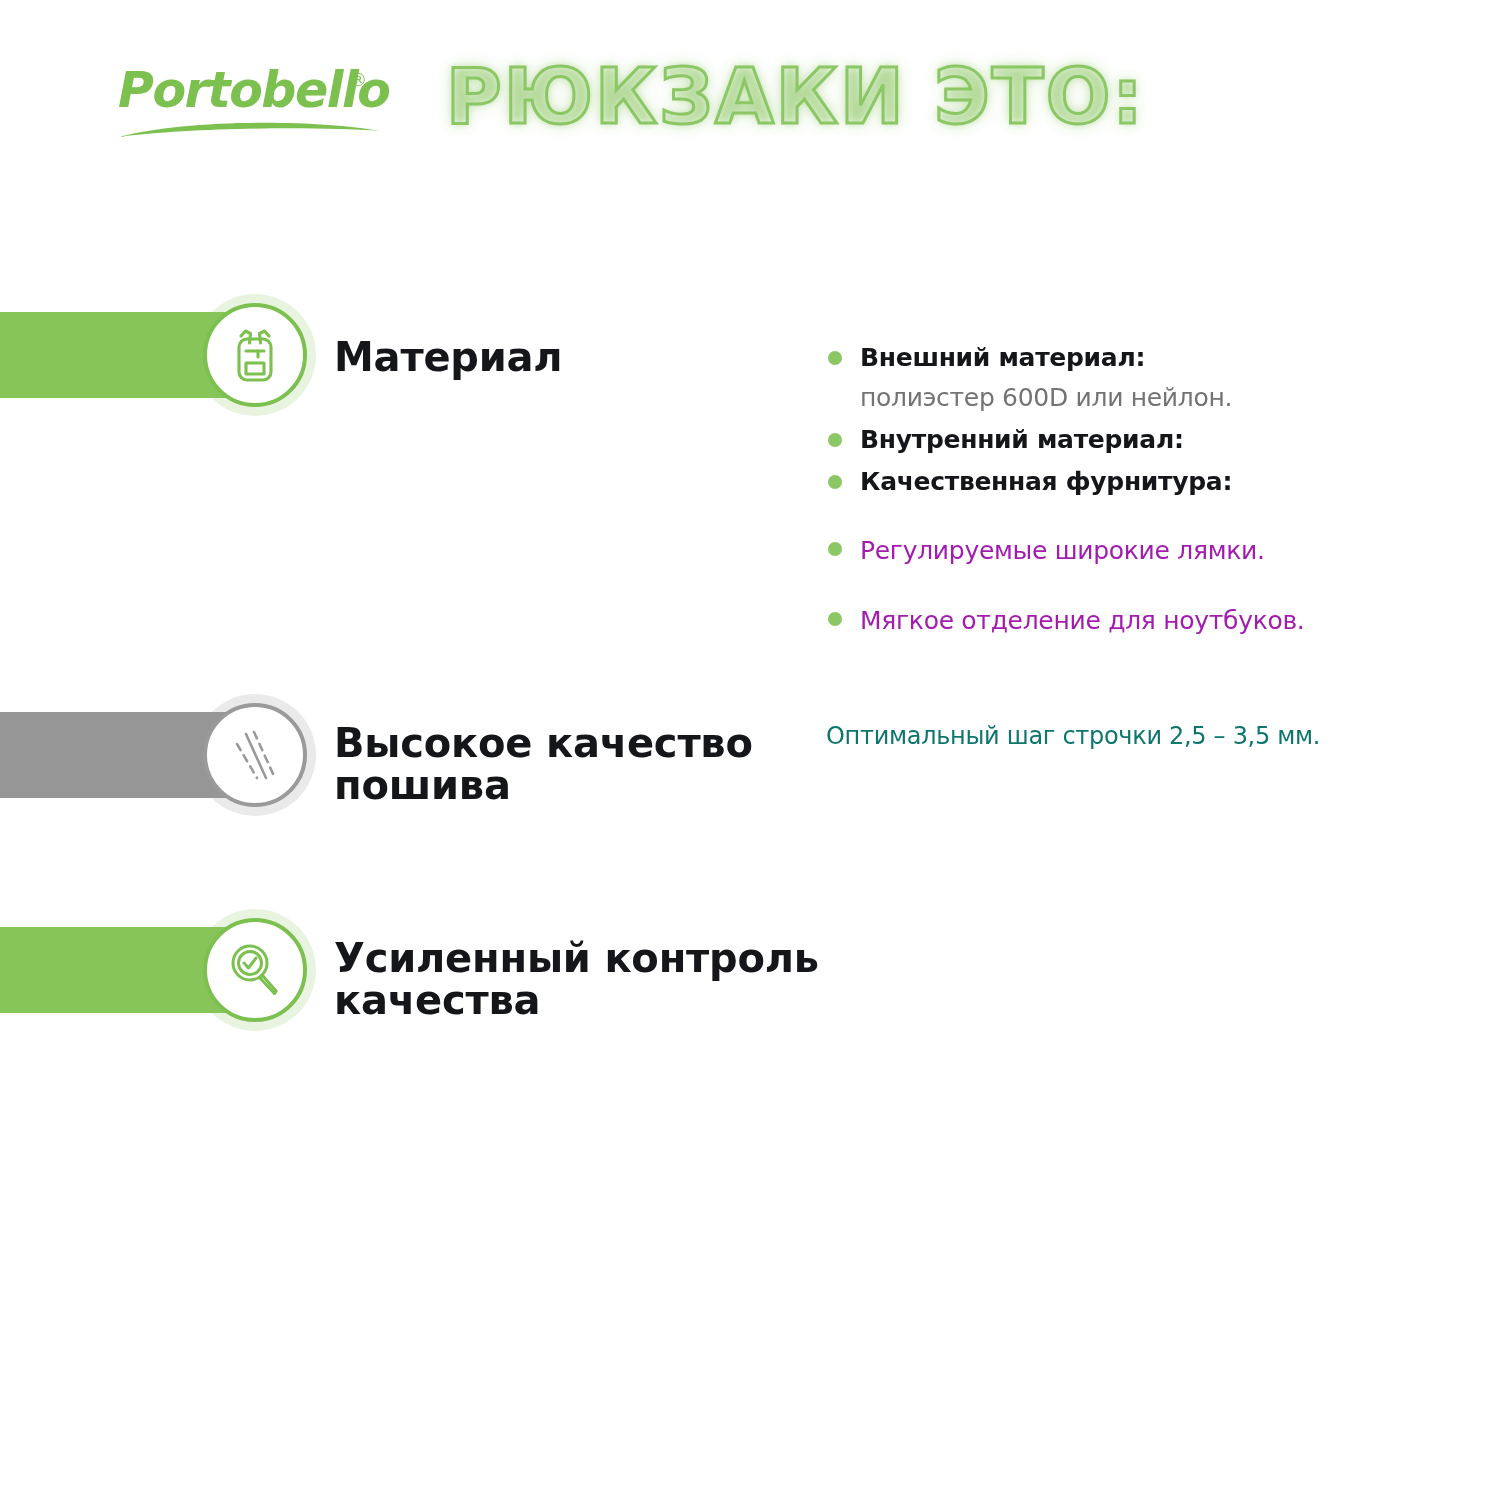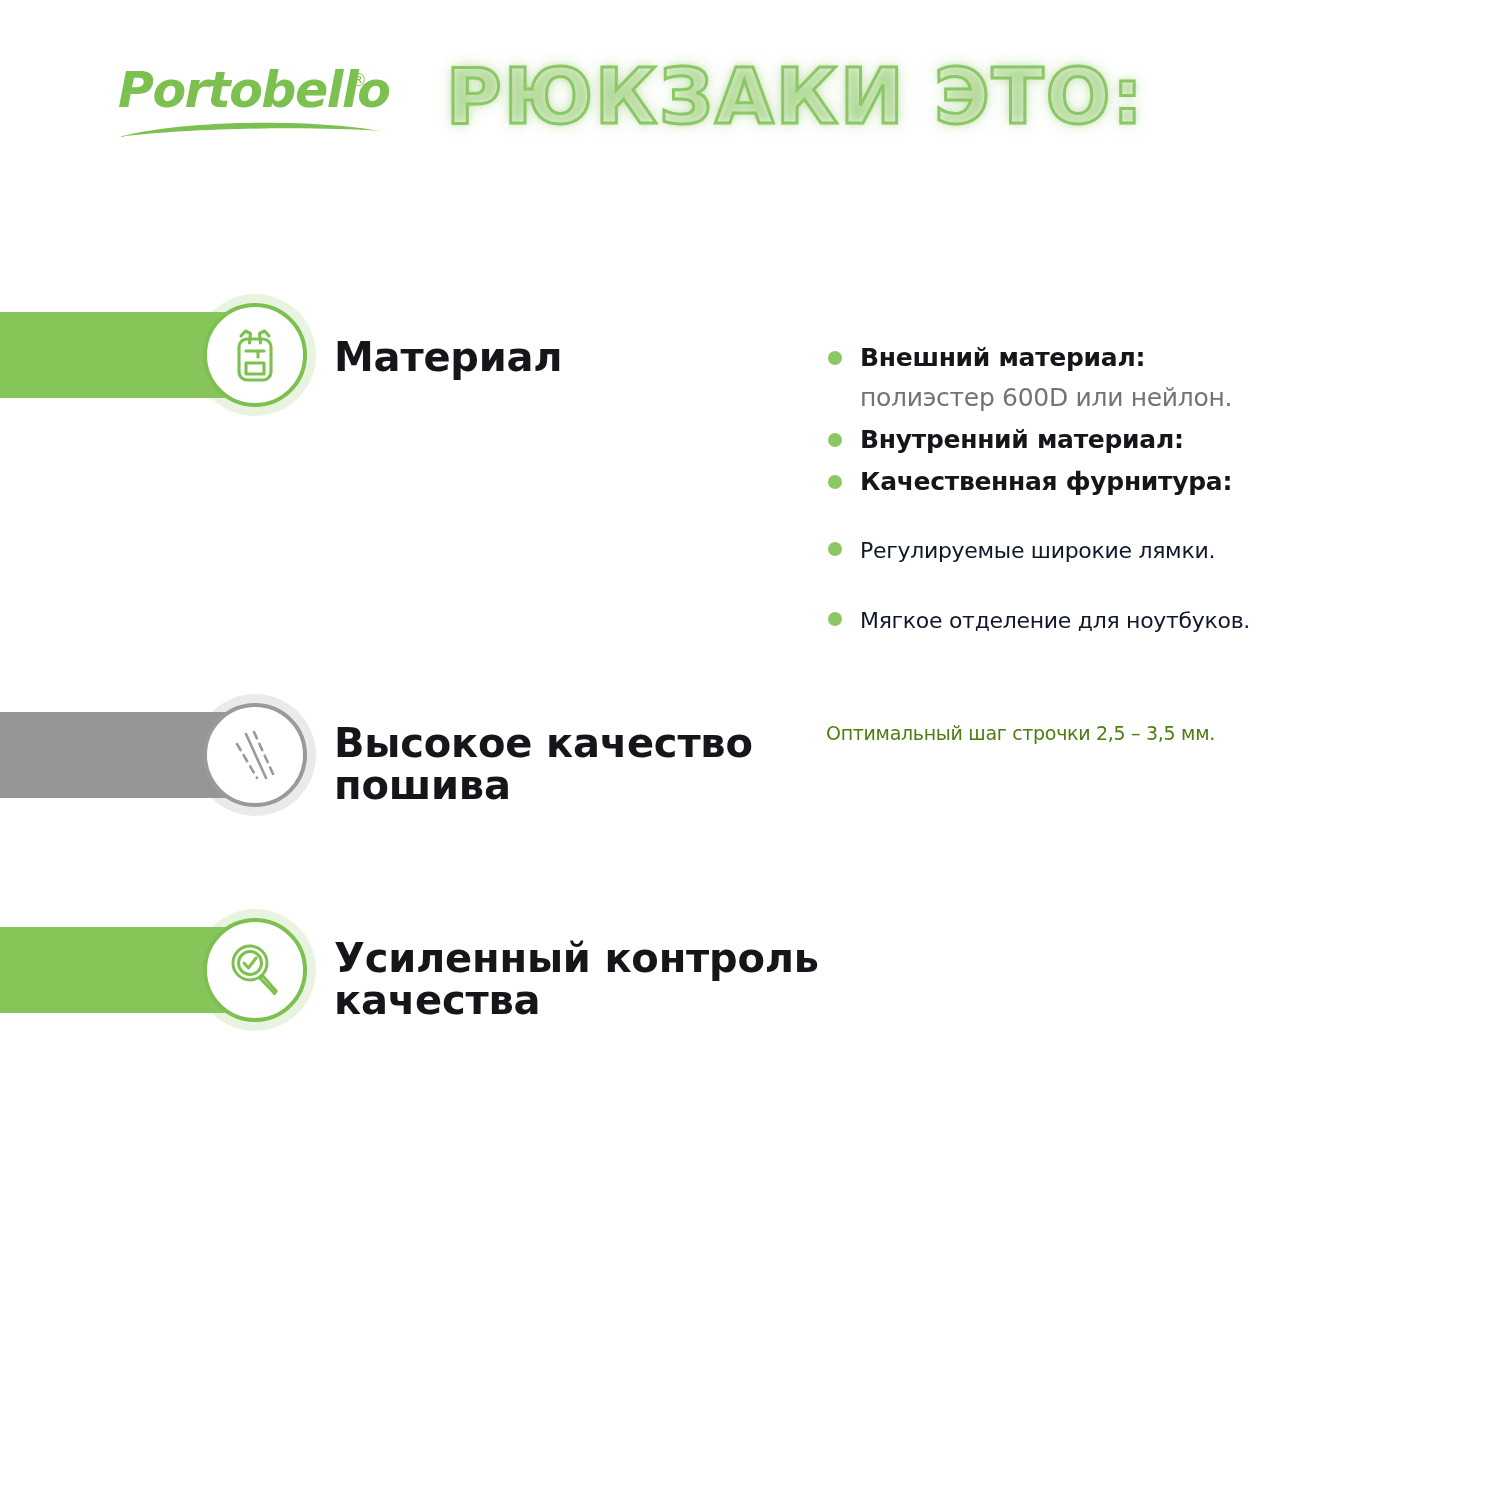--- a/index.html
+++ b/index.html
@@ -151,37 +151,37 @@
     font-family: "DejaVu Sans", sans-serif;
     font-size: 25px;
     font-weight: normal;
     color: #737373;
     line-height: 40px;
     letter-spacing: -0.3px;
     white-space: nowrap;
   }
   .b-plain {
     font-family: "DejaVu Sans", sans-serif;
-    font-size: 22px;
-    font-weight: normal;
-    color: #0f172a;
+    font-size: 25px;
+    font-weight: normal;
+    color: #a21caf;
     line-height: 43px;
     letter-spacing: -0.3px;
     white-space: nowrap;
     margin-top: 27px;
   }
 
   .note {
     position: absolute;
     left: 826px;
     top: 722px;
     font-family: "DejaVu Sans", sans-serif;
-    font-size: 19px;
-    font-weight: normal;
-    color: #4d7c0f;
+    font-size: 24px;
+    font-weight: normal;
+    color: #0f766e;
     letter-spacing: -0.3px;
     white-space: nowrap;
   }
 </style>
 </head>
 <body>
 
 <div class="page">
 
   <div class="logo">

